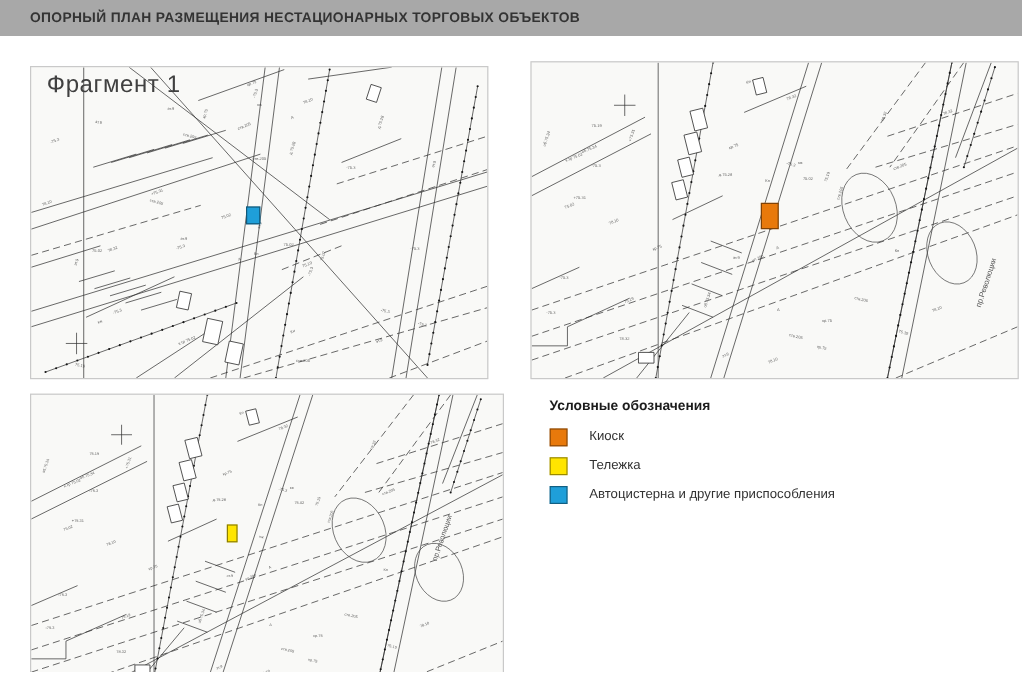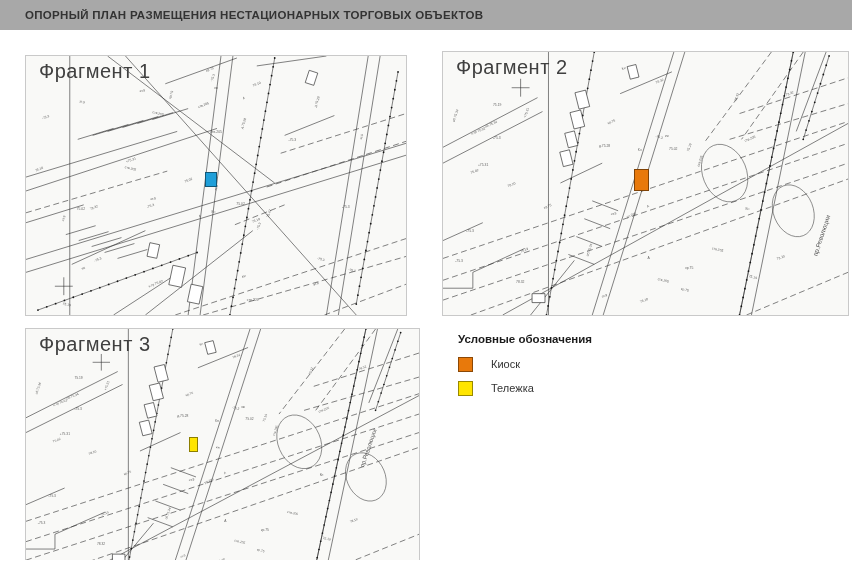--- a/index.html
+++ b/index.html
@@ -354,21 +354,20 @@
         <text x="335.9600098133087" y="209.69067999720573" font-size="3.4" fill="#3a3a3a" opacity="0.8" transform="rotate(-22 335.9600098133087 209.69067999720573)">78.10</text>
         <text x="238.92743601463735" y="239.5955952696968" font-size="3.4" fill="#3a3a3a" opacity="0.8" transform="rotate(14 238.92743601463735 239.5955952696968)">кр.75</text>
         <text x="214.11644777096808" y="31.918034792179242" font-size="3.4" fill="#3a3a3a" opacity="0.8" transform="rotate(-22 214.11644777096808 31.918034792179242)">78.32</text>
         <text x="185.1030144514516" y="167.30986829055473" font-size="3.4" fill="#3a3a3a" opacity="0.8" transform="rotate(-22 185.1030144514516 167.30986829055473)">ул 290</text>
         <text x="160.1283837677911" y="247.72266560560092" font-size="3.4" fill="#3a3a3a" opacity="0.8" transform="rotate(-22 160.1283837677911 247.72266560560092)">эт.9</text>
         <text x="223.0703093293123" y="85.21944244392216" font-size="3.4" fill="#3a3a3a" opacity="0.8" transform="rotate(0 223.0703093293123 85.21944244392216)">кж</text>
         <text x="215.44876886857674" y="229.70340033527464" font-size="3.4" fill="#3a3a3a" opacity="0.8" transform="rotate(14 215.44876886857674 229.70340033527464)">ств.205</text>
         <text x="376" y="206" font-size="6.5" fill="#555" transform="rotate(-72 376 206)">пр.Революции</text>
       </svg>
     <div class="marker" style="left: 191px; top: 117px; width: 15px; height: 22px; background: rgb(232, 121, 11);"></div>
-    <div class="frag-title">Фрагмент 2</div>
   </div>
 
   <div class="panel" id="panel-3">
     <svg class="map-svg" id="map-3" preserveAspectRatio="none" viewBox="0 0 407 265">
         <line x1="106" y1="0" x2="106" y2="265" stroke="#2e2e2e" stroke-width="0.7" vector-effect="non-scaling-stroke" opacity="0.85"></line>
         <line x1="232" y1="0" x2="150" y2="265" stroke="#2e2e2e" stroke-width="0.7" vector-effect="non-scaling-stroke" opacity="0.85"></line>
         <line x1="243" y1="0" x2="161" y2="265" stroke="#2e2e2e" stroke-width="0.7" vector-effect="non-scaling-stroke" opacity="0.85"></line>
         <line x1="352" y1="0" x2="298" y2="265" stroke="#2e2e2e" stroke-width="0.7" vector-effect="non-scaling-stroke" opacity="0.85"></line>
         <line x1="364" y1="0" x2="310" y2="265" stroke="#2e2e2e" stroke-width="0.7" vector-effect="non-scaling-stroke" opacity="0.85"></line>
         <line x1="0" y1="96" x2="95" y2="46" stroke="#2e2e2e" stroke-width="0.7" vector-effect="non-scaling-stroke" opacity="0.85"></line>
@@ -517,28 +516,31 @@
         <text x="335.9600098133087" y="209.69067999720573" font-size="3.4" fill="#3a3a3a" opacity="0.8" transform="rotate(-22 335.9600098133087 209.69067999720573)">78.10</text>
         <text x="238.92743601463735" y="239.5955952696968" font-size="3.4" fill="#3a3a3a" opacity="0.8" transform="rotate(14 238.92743601463735 239.5955952696968)">кр.75</text>
         <text x="214.11644777096808" y="31.918034792179242" font-size="3.4" fill="#3a3a3a" opacity="0.8" transform="rotate(-22 214.11644777096808 31.918034792179242)">78.32</text>
         <text x="185.1030144514516" y="167.30986829055473" font-size="3.4" fill="#3a3a3a" opacity="0.8" transform="rotate(-22 185.1030144514516 167.30986829055473)">ул 290</text>
         <text x="160.1283837677911" y="247.72266560560092" font-size="3.4" fill="#3a3a3a" opacity="0.8" transform="rotate(-22 160.1283837677911 247.72266560560092)">эт.9</text>
         <text x="223.0703093293123" y="85.21944244392216" font-size="3.4" fill="#3a3a3a" opacity="0.8" transform="rotate(0 223.0703093293123 85.21944244392216)">кж</text>
         <text x="215.44876886857674" y="229.70340033527464" font-size="3.4" fill="#3a3a3a" opacity="0.8" transform="rotate(14 215.44876886857674 229.70340033527464)">ств.205</text>
         <text x="350" y="150" font-size="6.5" fill="#555" transform="rotate(-72 350 150)">пр.Революции</text>
       </svg>
     <div class="marker" style="left: 163px; top: 108px; width: 9px; height: 15px; background: rgb(255, 229, 0);"></div>
-    <div class="frag-title">Фрагмент 3</div>
   </div>
 
   <div class="legend">
     <div class="legend-title">Условные обозначения</div>
     <div class="legend-item">
       <span class="swatch" style="background: rgb(232, 121, 11);"></span>
       <span class="legend-label">Киоск</span>
     </div>
     <div class="legend-item">
       <span class="swatch" style="background: rgb(255, 229, 0);"></span>
       <span class="legend-label">Тележка</span>
     </div>
+    <div class="legend-item">
+      <span class="swatch" style="background: rgb(31, 159, 217);"></span>
+      <span class="legend-label">Автоцистерна и другие приспособления</span>
+    </div>
   </div>
 
 </div>
 
 </body></html>

